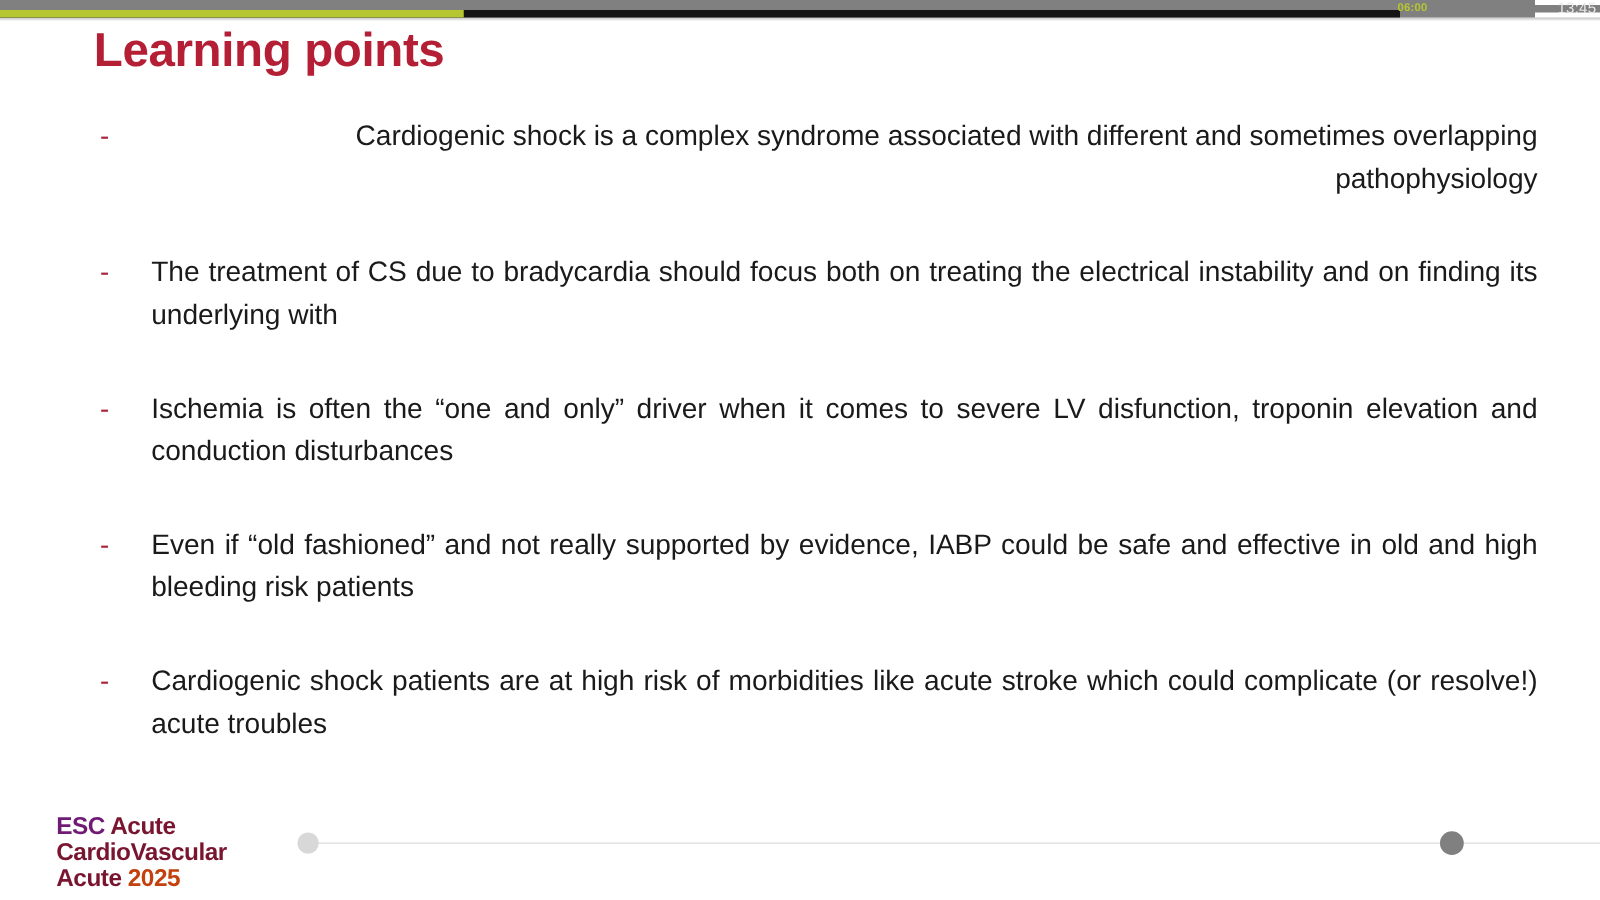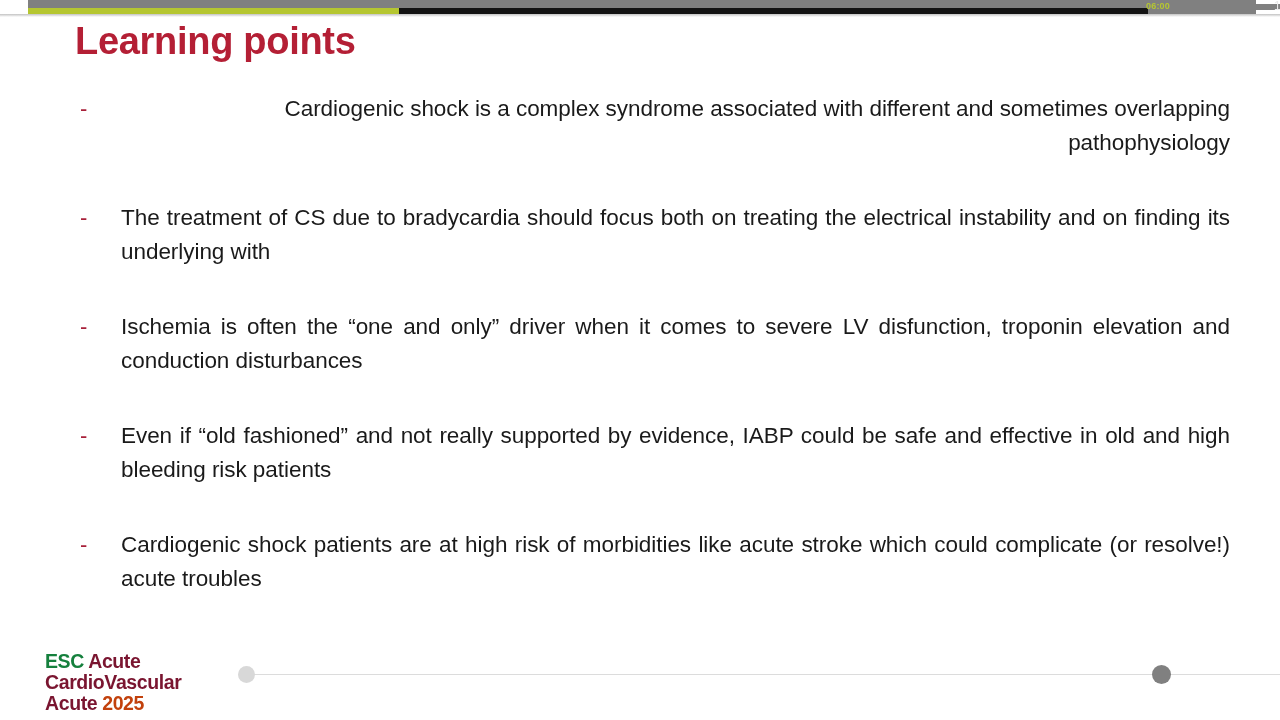--- a/index.html
+++ b/index.html
@@ -17,21 +17,20 @@
   }
 
   
   #player-bar {
     position: absolute;
     left: 0; top: 0;
     width: 1228px;
     height: 14px;
     background: #808080;
     z-index: 30;
-    margin-left: 28px;
   }
   #progress-track {
     position: absolute;
     left: 0;
     top: 4px;
     width: 1280px;
     height: 6px;
     background: #808080;
   }
   #progress-buffered {
@@ -145,21 +144,21 @@
     line-height: 21px;
     z-index: 10;
   }
   .logo-line {
     font-size: 19.5px;
     font-weight: bold;
     letter-spacing: -0.4px;
     white-space: nowrap;
     color: #7a1530;
   }
-  .logo-esc { color: #15803d; }
+  .logo-esc { color: #701a75; }
   .logo-year { color: #c2410c; }
 
   
   #bottom-slider {
     position: absolute;
     left: 0;
     top: 674px;
     width: 1280px;
     height: 2px;
     z-index: 5;

